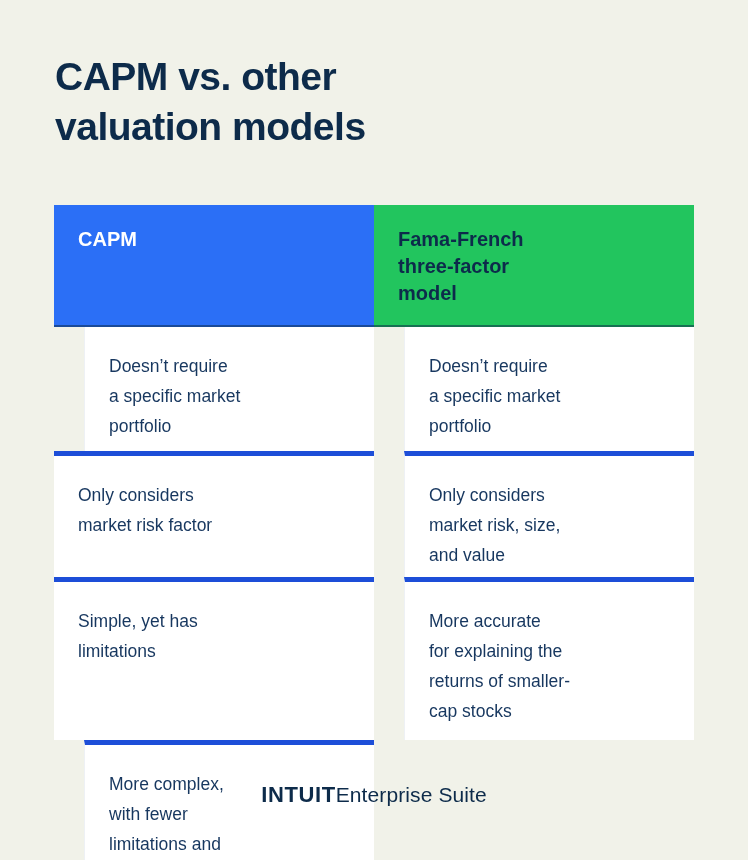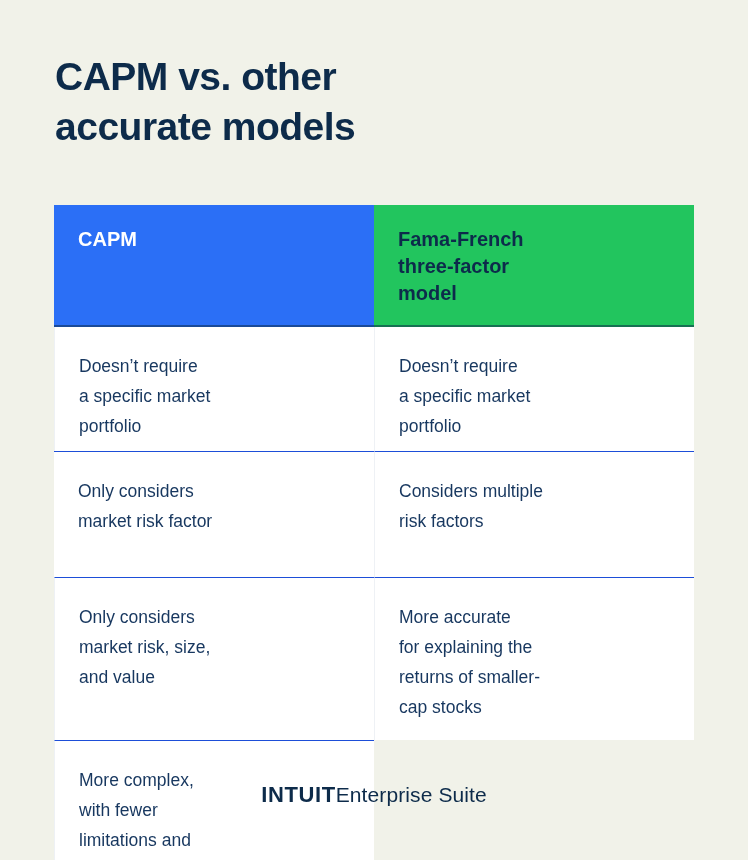--- a/index.html
+++ b/index.html
@@ -50,22 +50,22 @@
   .body-cell {
     box-sizing: border-box;
     background: #ffffff;
     padding: 24px 18px 0 24px;
     font-size: 17.5px;
     line-height: 30px;
     font-weight: 400;
     color: #17375f;
     white-space: pre-line;
   }
-  .body-cell.c1, .body-cell.c2 { border-left: 1px solid #eef1f5; }
-  .body-cell.r1, .body-cell.r2 { border-top: 1px solid #1d4ed8; }
+  .body-cell.c1, .body-cell.c2 { border-left: 1px solid #eef1f5; margin-left: 30px; }
+  .body-cell.r1, .body-cell.r2 { border-top: 5px solid #1d4ed8; }
   .footer {
     position: absolute;
     left: 0;
     top: 782px;
     width: 748px;
     display: flex;
     justify-content: center;
     align-items: baseline;
     color: #0d2b4a;
   }
@@ -77,43 +77,43 @@
   .brand-product {
     font-size: 21px;
     font-weight: 500;
     letter-spacing: 0.1px;
   }
 </style>
 </head>
 <body>
 
 <div class="page-title">CAPM vs. other
-accurate models</div>
+valuation models</div>
 
 <div class="compare-table">
   <div class="header-cell h0">CAPM</div>
   <div class="header-cell h2">Fama-French
 three-factor
 model</div>
 
   <div class="body-cell r0 c1">Doesn’t require
 a specific market
 portfolio</div>
   <div class="body-cell r0 c2">Doesn’t require
 a specific market
 portfolio</div>
 
   <div class="body-cell r1 c0">Only considers
 market risk factor</div>
-  <div class="body-cell r1 c1">Considers multiple
-risk factors</div>
   <div class="body-cell r1 c2">Only considers
 market risk, size,
 and value</div>
 
+  <div class="body-cell r2 c0">Simple, yet has
+limitations</div>
   <div class="body-cell r2 c2">More accurate
 for explaining the
 returns of smaller-
 cap stocks</div>
   <div class="body-cell r2 c1">More complex,
 with fewer
 limitations and
 more accuracy</div>
 </div>
 

